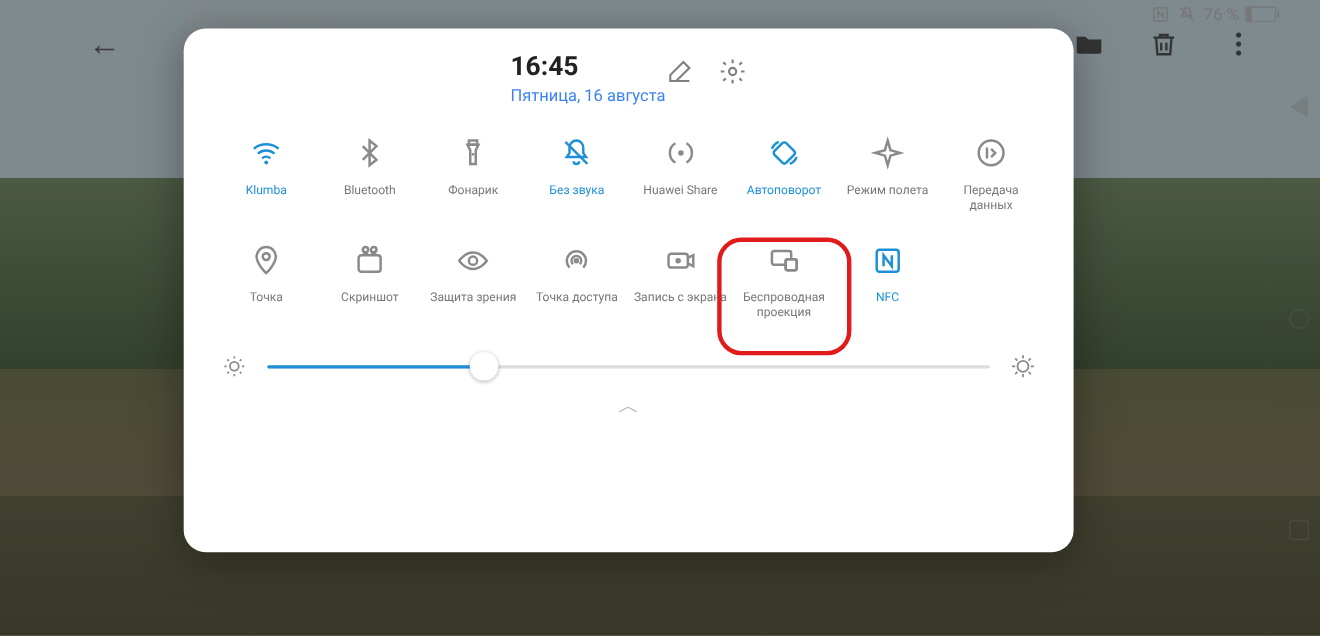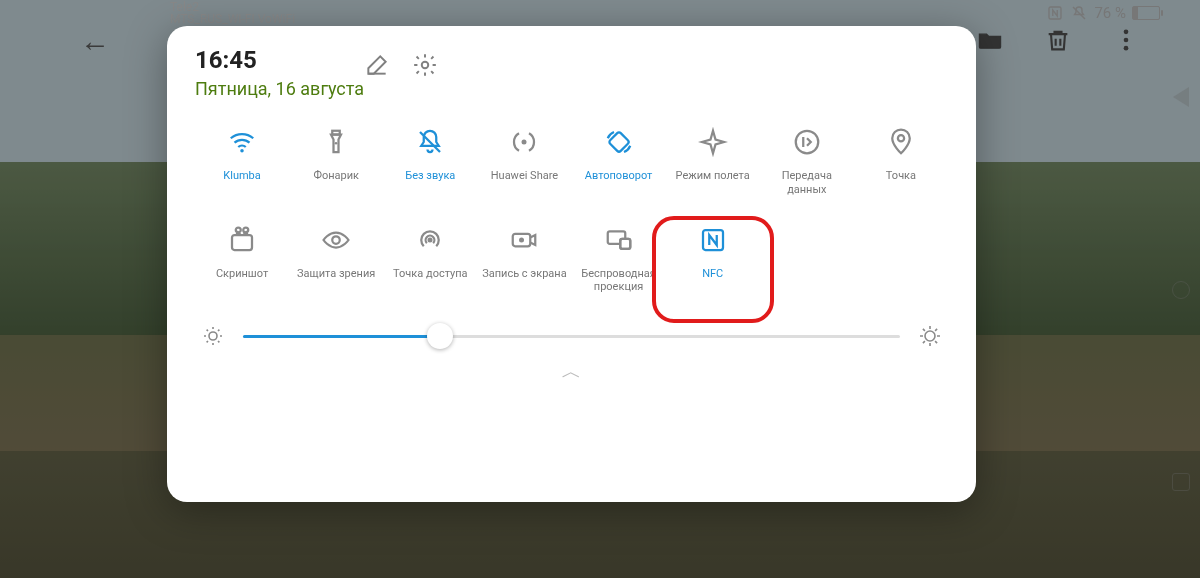--- a/index.html
+++ b/index.html
@@ -40,23 +40,23 @@
 
   .panel {
     position: absolute;
     left: 167px; top: 26px;
     width: 809px; height: 476px;
     background: #fff; border-radius: 20px;
     box-shadow: 0 8px 40px rgba(0,0,0,0.35);
     padding: 20px 28px 8px 28px;
     display:flex; flex-direction:column;
   }
-  .panel-head { display:flex; justify-content:flex-start; align-items:flex-start; }
+  .panel-head { display:flex; justify-content:center; align-items:flex-start; }
   .panel-head .time { font-size: 24px; font-weight:700; color:#222; }
-  .panel-head .date { font-size: 18px; color:#4d7c0f; margin-top:4px; }
+  .panel-head .date { font-size: 15px; color:#3b82f6; margin-top:4px; }
   .panel-head .icons { display:flex; gap:22px; align-items:center; padding-top:6px;}
   .panel-head .icons svg { width:26px; height:26px; stroke:#808080; }
 
   .tiles { margin-top: 22px; display:grid; grid-template-columns: repeat(8, 1fr); row-gap: 18px; }
   .tile { display:flex; flex-direction:column; align-items:center; gap:10px; cursor:pointer; position:relative; padding:4px 0;}
   .tile .ico { width:34px; height:34px; display:flex; align-items:center; justify-content:center;}
   .tile .ico svg { width:30px; height:30px; }
   .tile .lbl { font-size:11px; text-align:center; line-height:1.25; color:#777; max-width:92px;}
   .tile.active .lbl { color:#1e90d8; }
   .tile.active svg { stroke:#1e90d8; }
@@ -168,20 +168,28 @@
           <svg viewBox="0 0 24 24" style="stroke:#1e90d8;color:#1e90d8">
             <path d="M3 9a14 14 0 0 1 18 0M6 12.5a9 9 0 0 1 12 0M9 16a4.5 4.5 0 0 1 6 0"></path>
             <circle cx="12" cy="19" r="1.4" fill="currentColor" stroke="none"></circle>
           </svg>
         </div>
         <div class="lbl">Klumba</div>
       </div>
       <div class="tile">
         <div class="ico">
           <svg viewBox="0 0 24 24" style="stroke:#8a8a8a;color:#8a8a8a">
+            <path d="M7 7l10 10-5 4V3l5 4L7 17"></path>
+          </svg>
+        </div>
+        <div class="lbl">Bluetooth</div>
+      </div>
+      <div class="tile">
+        <div class="ico">
+          <svg viewBox="0 0 24 24" style="stroke:#8a8a8a;color:#8a8a8a">
             <rect x="9" y="3" width="6" height="3"></rect>
             <path d="M8 6h8l-2 4v10h-4V10z"></path>
             <circle cx="12" cy="13" r="1" fill="currentColor" stroke="none"></circle>
           </svg>
         </div>
         <div class="lbl">Фонарик</div>
       </div>
       <div class="tile active">
         <div class="ico">
           <svg viewBox="0 0 24 24" style="stroke:#1e90d8;color:#1e90d8">

